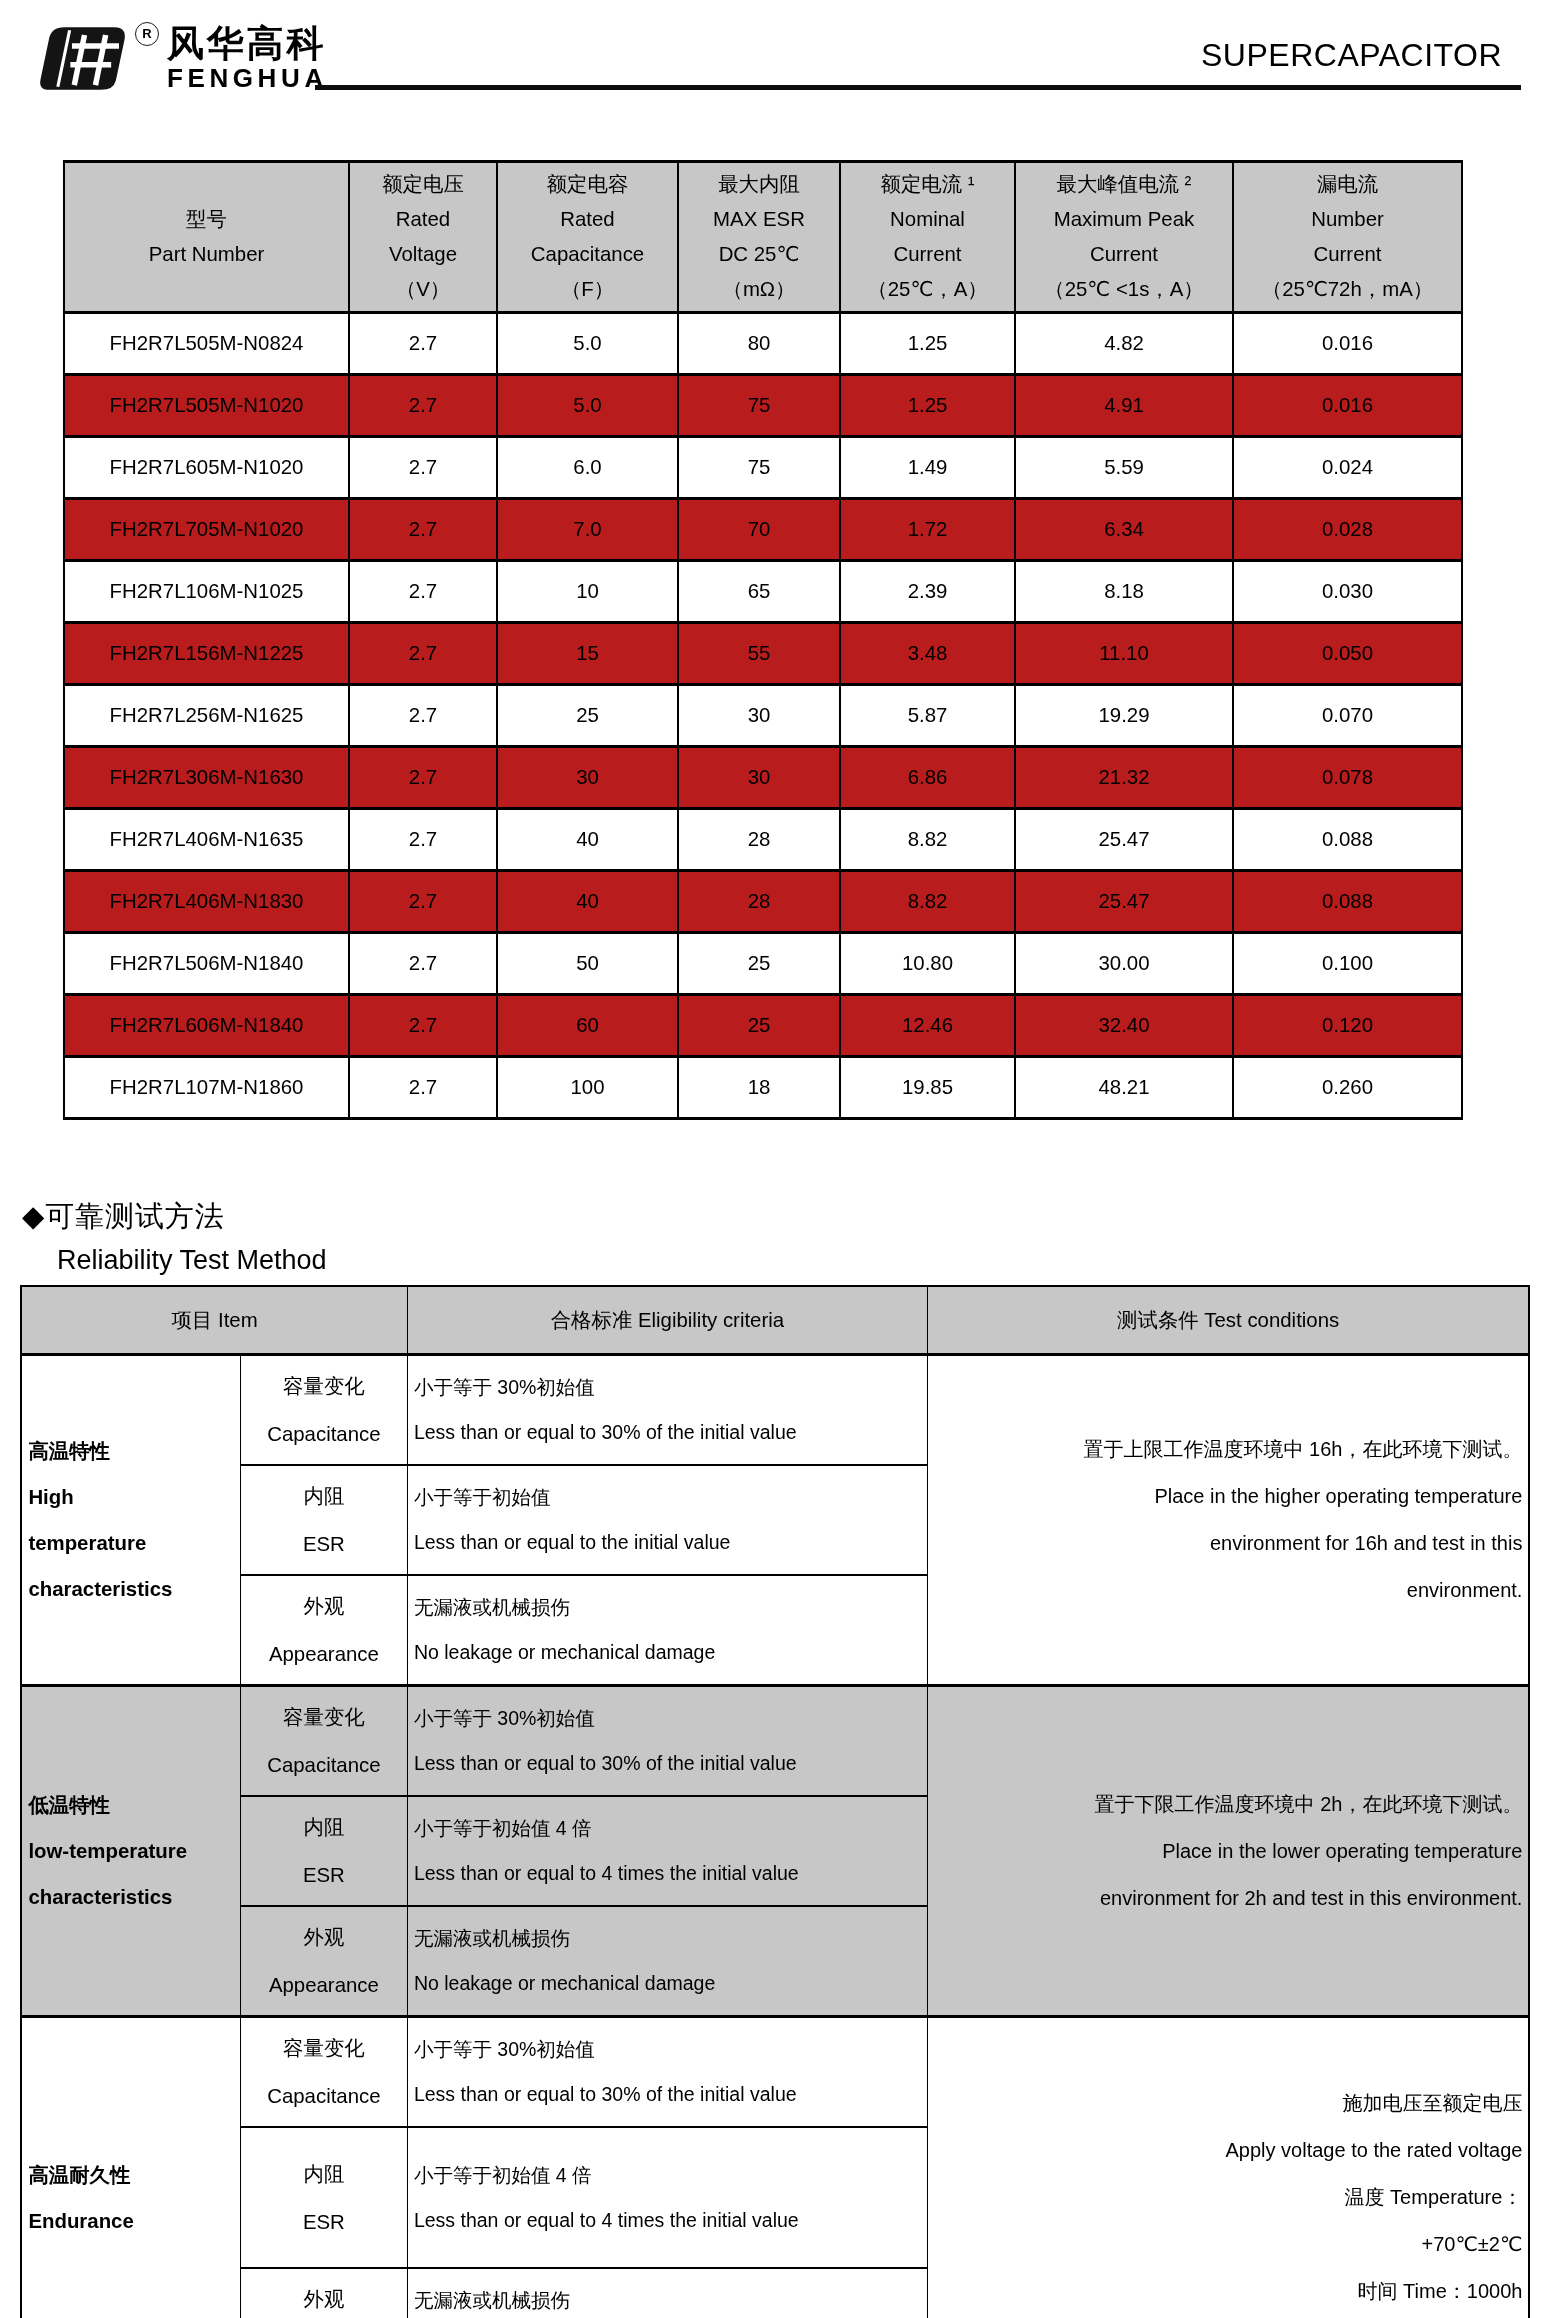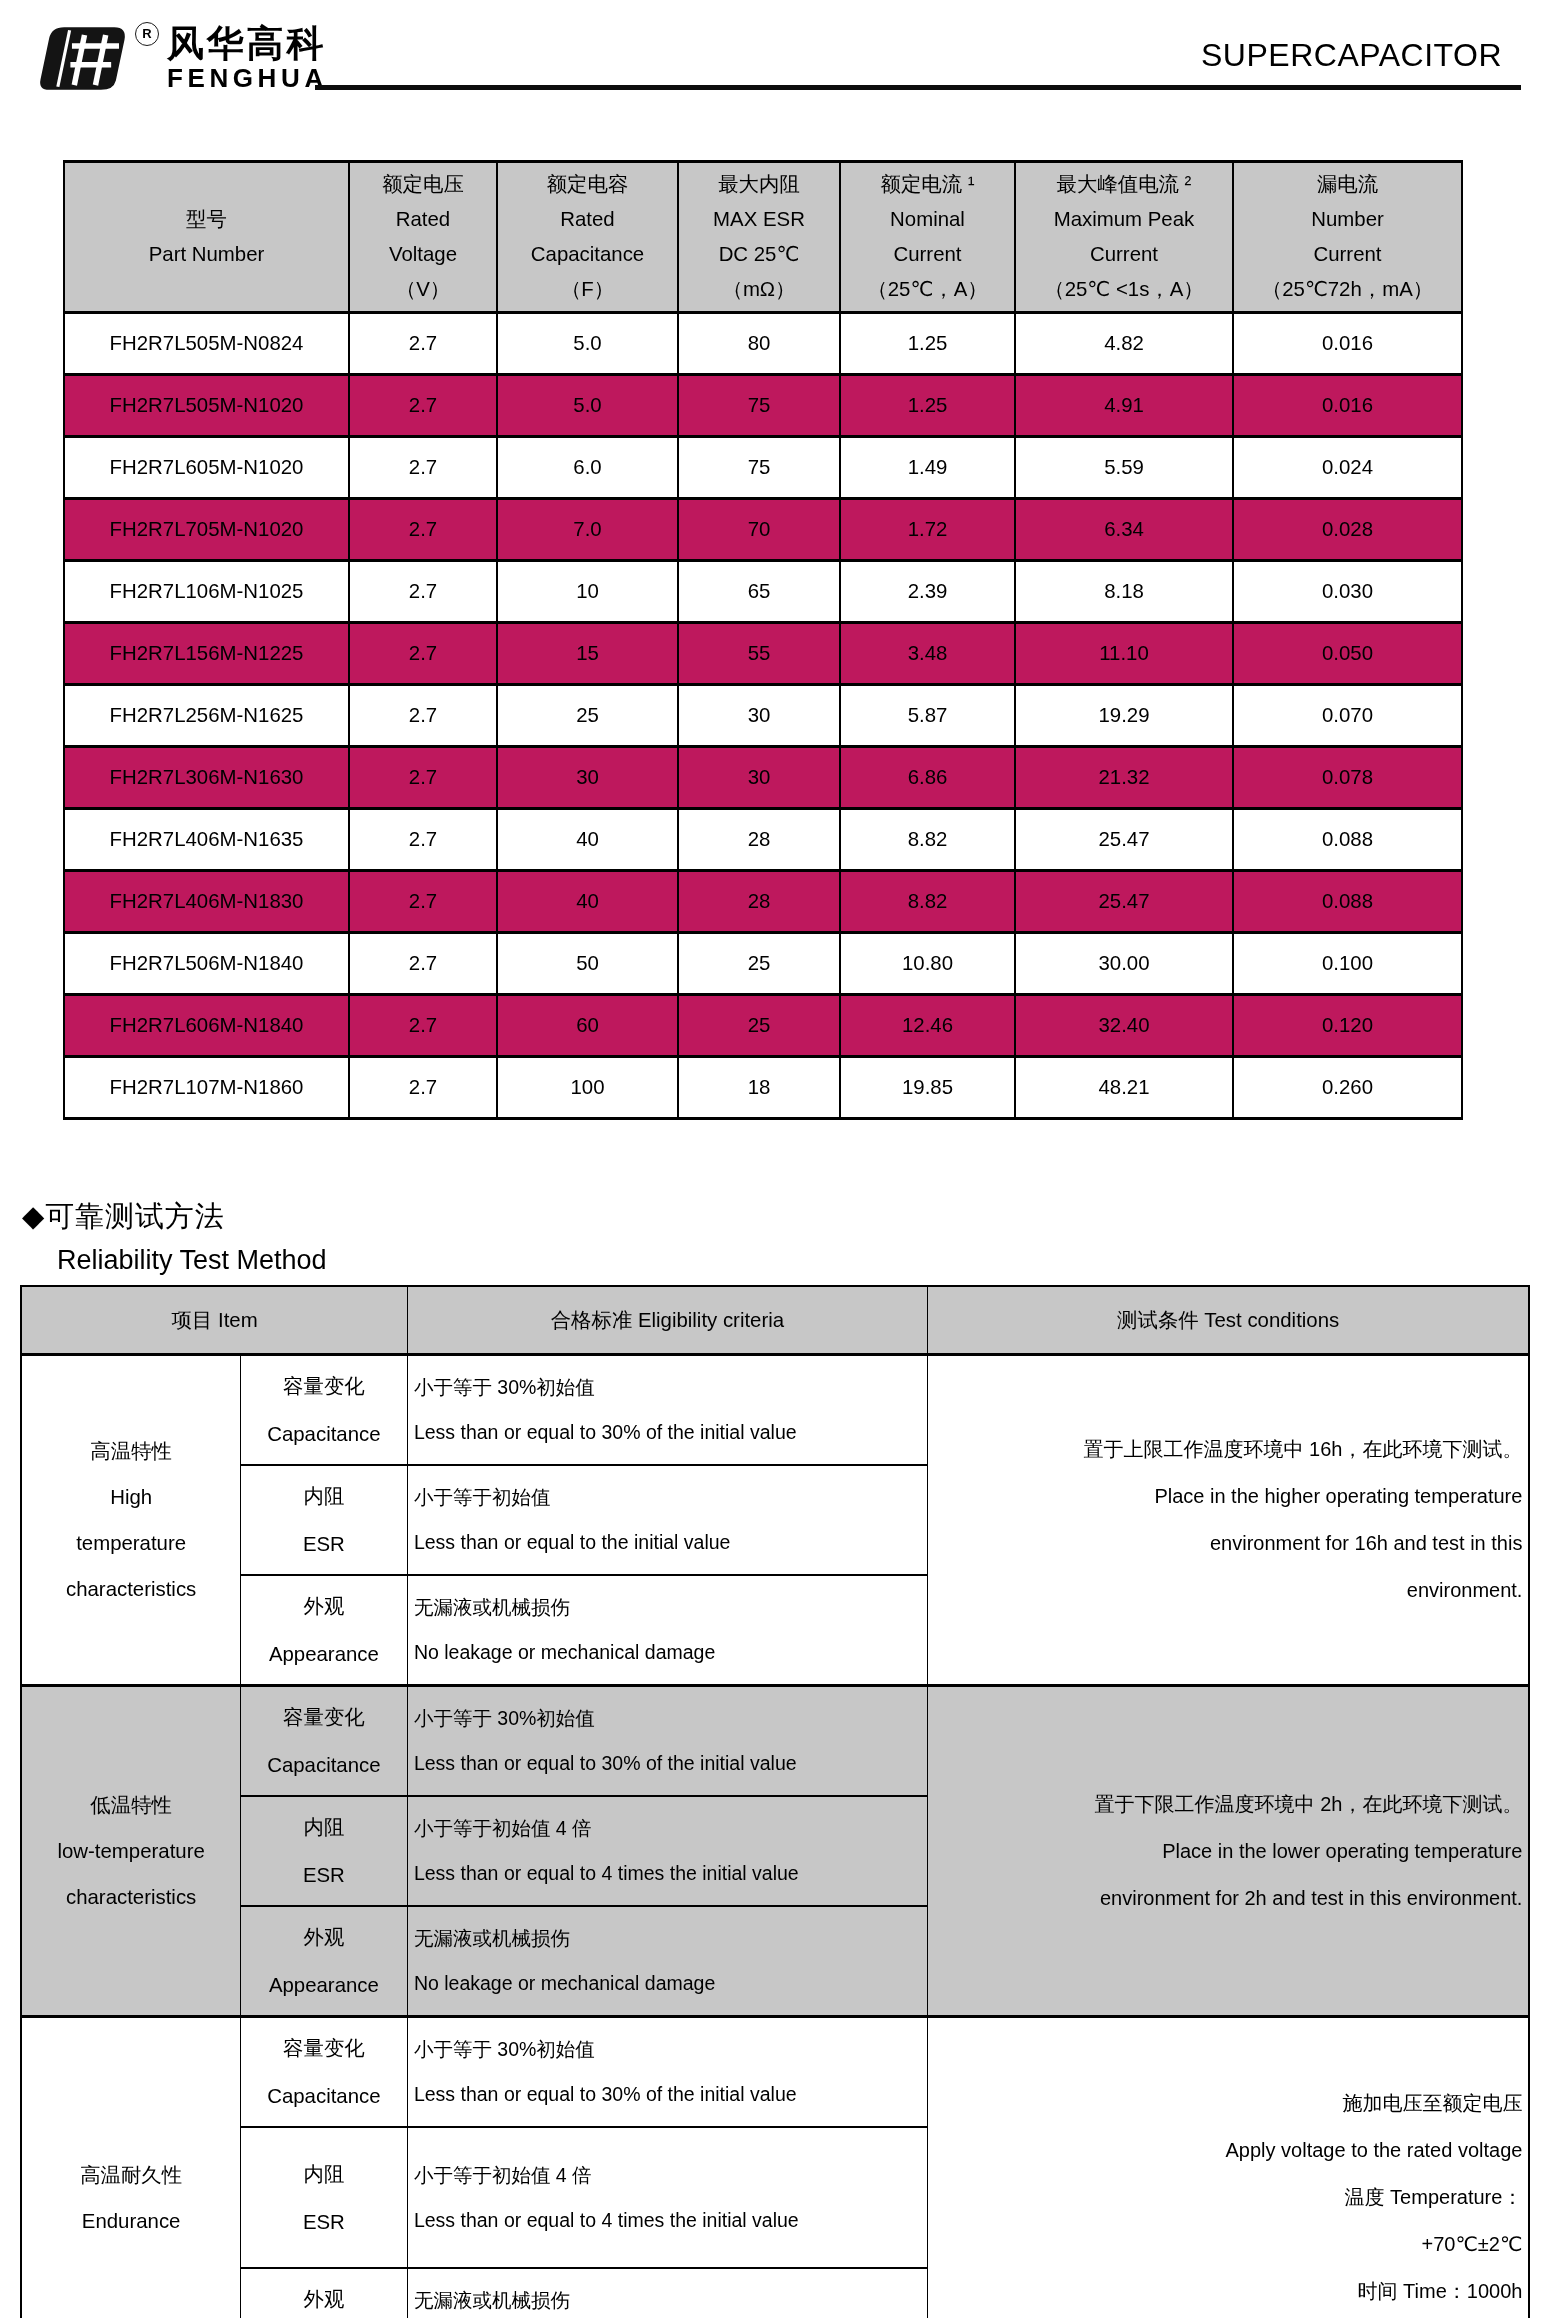--- a/index.html
+++ b/index.html
@@ -19,36 +19,36 @@
 
   
   .t1wrap{position:absolute;left:63px;top:160px;}
   table{border-collapse:collapse;table-layout:fixed;}
   .t1{width:1399px;}
   .t1 th,.t1 td{border:2.8px solid #000;border-top-width:3.7px;border-bottom-width:3.7px;
                 text-align:center;vertical-align:middle;padding:0;}
   .t1 thead th{background:#c7c7c7;height:148px;font-size:20.4px;font-weight:normal;}
   .t1 thead .hl{line-height:35px;}
   .t1 tbody td{height:59px;font-size:20.4px;background:#ffffff;}
-  .t1 tbody tr.alt td{background:#be185d;}
+  .t1 tbody tr.alt td{background:#b91c1c;}
 
   
   .sec-heading{position:absolute;left:22px;top:1197px;}
   .sec-heading .shcn{font-size:29px;letter-spacing:0.9px;}
   .sec-heading .shen{font-size:27px;margin-left:35px;margin-top:8.3px;}
 
   
   .t2wrap{position:absolute;left:20.4px;top:1285px;}
   .t2{width:1508px;border:2.8px solid #000;}
   .t2 th,.t2 td{border:1.9px solid #000;border-top-width:2.8px;border-bottom-width:2.8px;
                 vertical-align:middle;padding:6px;background:#fff;}
   .t2 thead th{background:#c7c7c7;height:54px;font-size:20.4px;font-weight:normal;text-align:center;}
   .t2 tr.sec-top td{border-top-width:3.7px;}
   .t2 tr.shade td{background:#c7c7c7;}
-  .item-cell{text-align:center;font-size:20.4px;line-height:46px;}
+  .item-cell{font-size:20.4px;line-height:46px;font-weight:bold;}
   .sub-cell{text-align:center;font-size:20.4px;line-height:48px;}
   .crit-cell{text-align:left;padding-left:24px;font-size:19.5px;line-height:45px;}
   .cond-cell{text-align:right;padding:7.4px 16.7px 7.4px 24px;font-size:20px;}
   .cond-cell .cond-line{line-height:47px;}
 </style>
 </head>
 <body>
 
 <div class="page">
 

